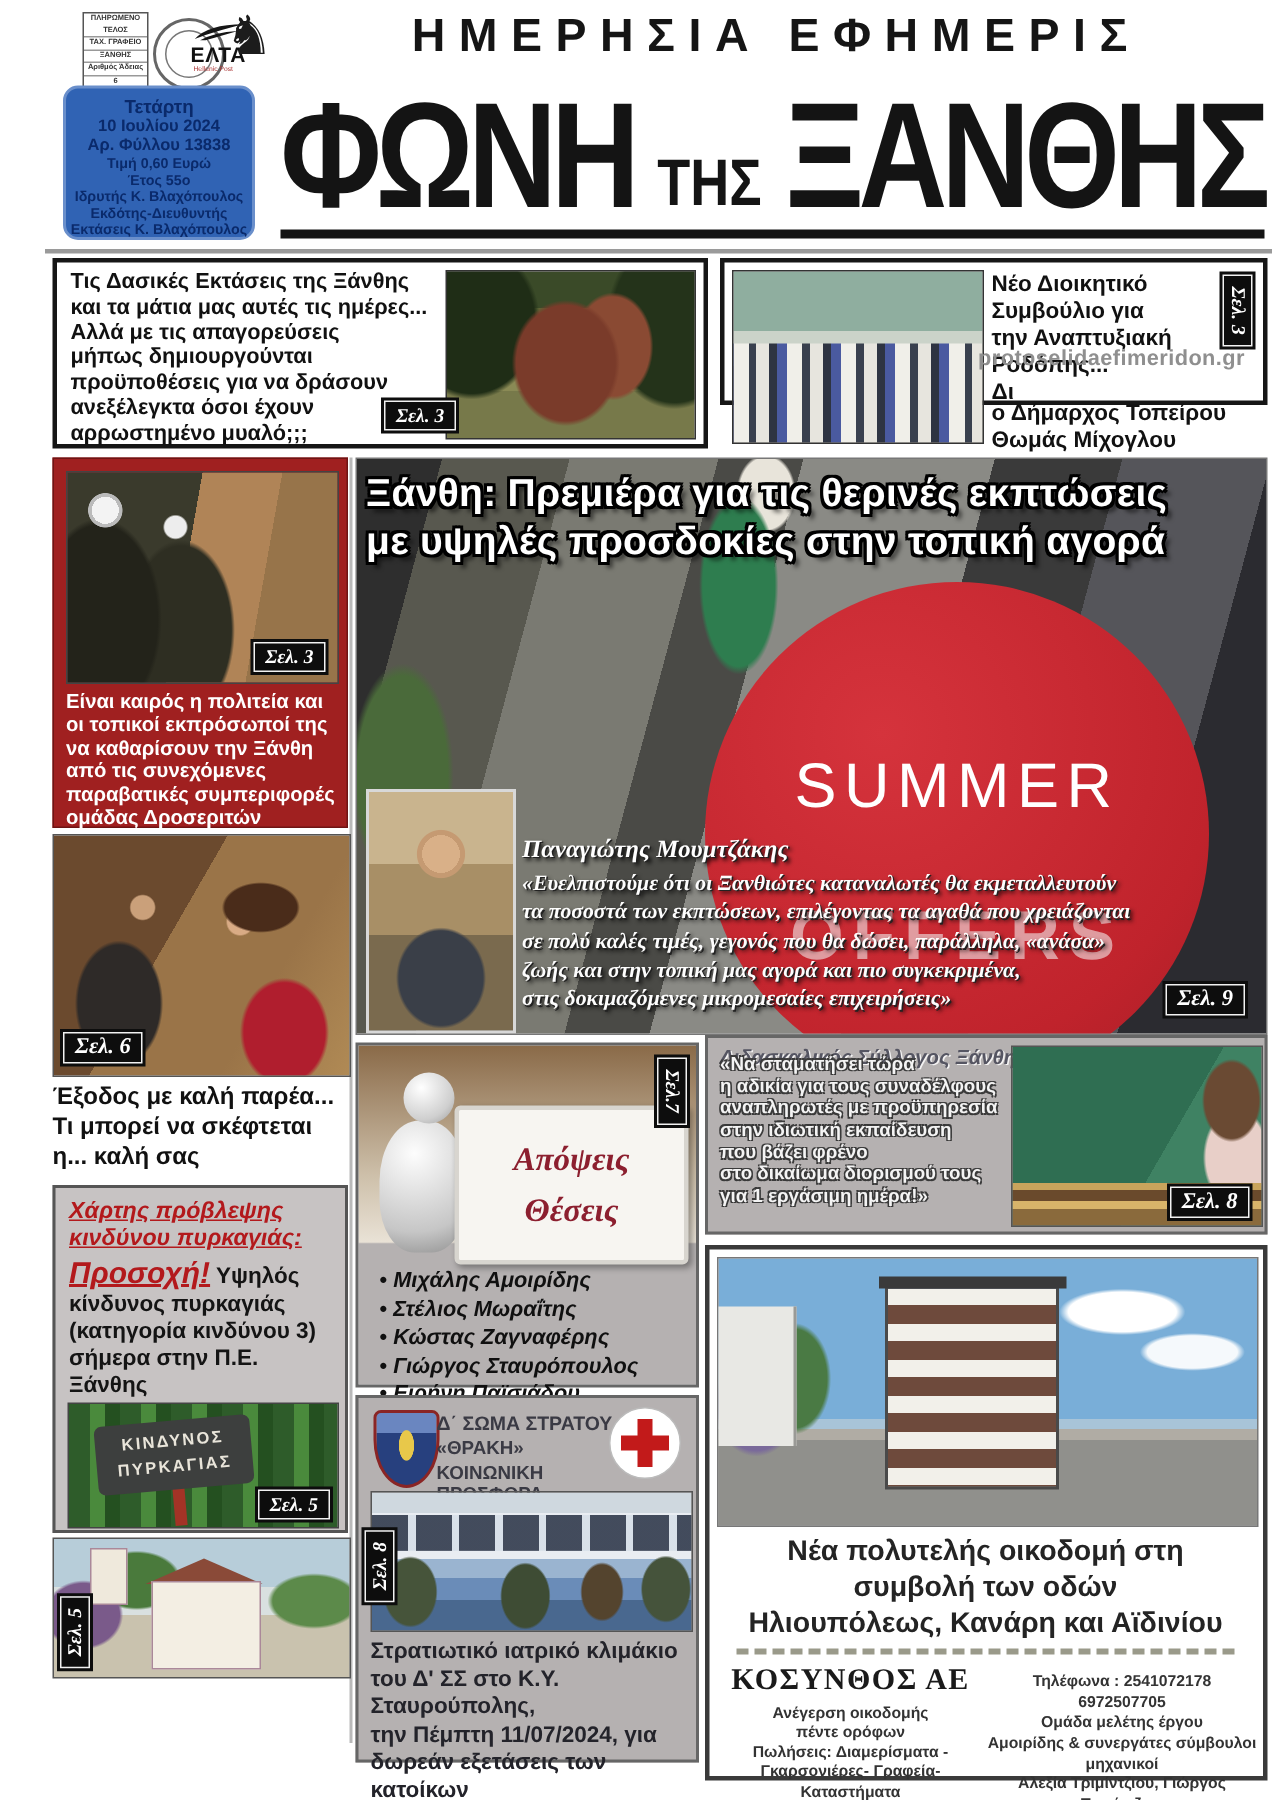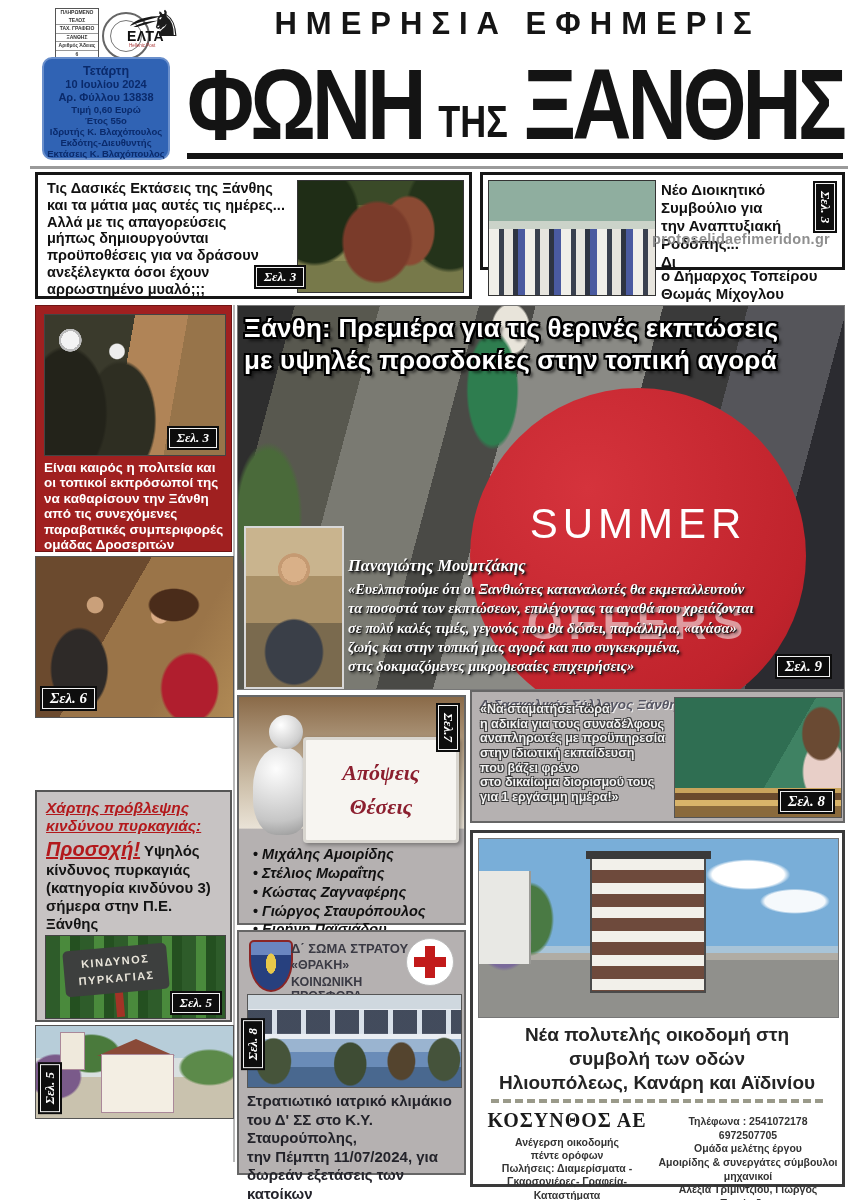--- a/index.html
+++ b/index.html
@@ -282,20 +282,23 @@
 οι τοπικοί εκπρόσωποί της
 να καθαρίσουν την Ξάνθη
 από τις συνεχόμενες
 παραβατικές συμπεριφορές
 ομάδας Δροσεριτών</div>
   </div>
 
   <div class="abs ph-couple">
     <span class="pg" style="left:6px;bottom:8px;font-size:15px;">Σελ. 6</span>
   </div>
+  <div class="abs couple-cap prewrap">Έξοδος με καλή παρέα...
+Τι μπορεί να σκέφτεται
+η... καλή σας</div>
 
   <div class="abs firebox">
     <div class="fire-title prewrap">Χάρτης πρόβλεψης
 κινδύνου πυρκαγιάς:</div>
     <div class="fire-body">
       <span class="fire-alert">Προσοχή!</span><span>Υψηλός κίνδυνος πυρκαγιάς (κατηγορία κινδύνου 3) σήμερα στην Π.Ε. Ξάνθης</span>
     </div>
     <div class="ph-firesign">
       <div class="fpole"></div>
       <div class="fsign prewrap">ΚΙΝΔΥΝΟΣ

